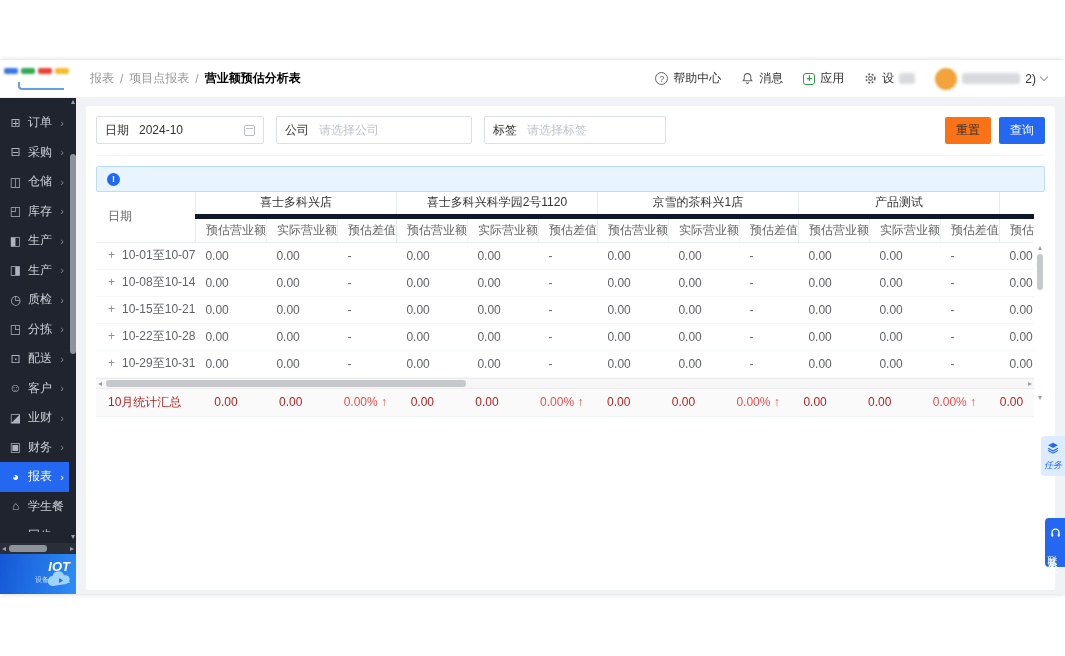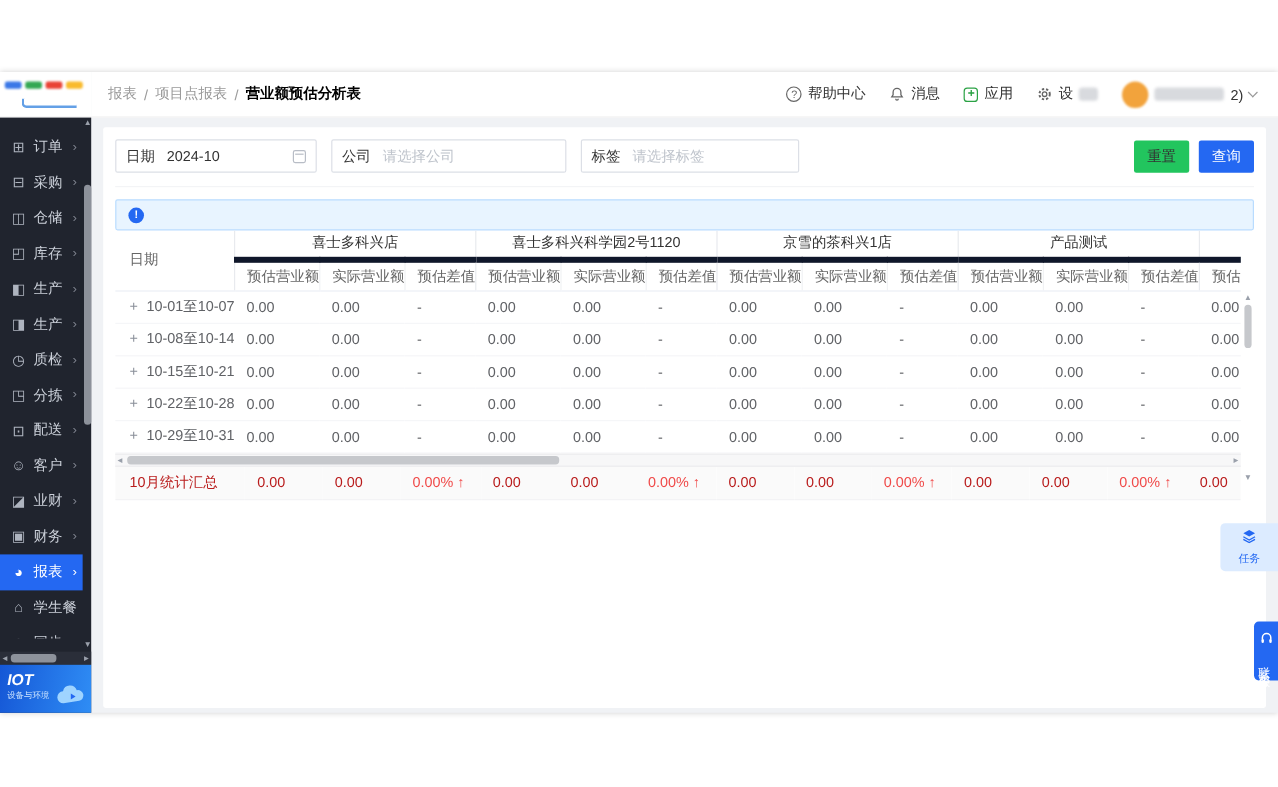--- a/index.html
+++ b/index.html
@@ -32,40 +32,40 @@
   .sb-menu { position:absolute; top:10px; left:0; right:7px; bottom:62px; overflow:hidden; }
   .sb-item { height:29.5px; display:flex; align-items:center; padding-left:9px; gap:6px; color:#cbd0d9; font-size:12px; cursor:pointer; }
   .sb-item .sb-ico { font-size:12px; width:13px; text-align:center; color:#aeb4bf; }
   .sb-item .sb-chev { margin-left:auto; margin-right:5px; color:#7d828d; font-size:11px; }
   .sb-item.active { background:#2468f2; color:#fff; }
   .sb-item.active .sb-ico,.sb-item.active .sb-chev { color:#fff; }
   .sb-scroll-down { position:absolute; bottom:53px; right:1px; color:#9aa0ab; font-size:8px; }
   .sb-htrack { position:absolute; bottom:40px; left:0; right:0; height:11px; background:#2a2e39; display:flex; align-items:center; padding:0 2px; }
   .sb-htrack .arr { color:#9aa0ab; font-size:8px; line-height:11px; }
   .sb-hthumb { height:7px; background:#8d929b; border-radius:3px; flex:0 0 38px; margin:0 3px; }
-  .iot { position:absolute; bottom:0; left:0; right:0; height:40px; background:linear-gradient(100deg,#1557d6,#2f8df5); color:#fff; padding:5px 6px; overflow:hidden; }
+  .iot { position:absolute; bottom:0; left:0; right:0; height:40px; background:linear-gradient(100deg,#1557d6,#2f8df5); color:#fff; padding:5px 6px; overflow:hidden;text-align:right; }
   .iot-title { font-size:13px; font-weight:bold; font-style:italic; }
   .iot-sub { font-size:7px; color:#cfe6ff; margin-top:1px; }
   .iot svg { position:absolute; right:4px; bottom:5px; }
 
   
   .main { position:absolute; top:38px; left:76px; right:0; bottom:0; padding:8px 10px 4px 10px; }
   .card { background:#fff; border-radius:2px; height:100%; padding:10px 10px 0 10px; position:relative; overflow:hidden; }
 
   .filters { display:flex; align-items:center; gap:12px; padding-bottom:11px; border-bottom:1px solid #f3f4f6; }
   .field { border:1px solid #dcdfe6; border-radius:2px; height:28px; display:flex; align-items:center; padding:0 8px; font-size:12px; background:#fff; }
   .field .flabel { color:#333; margin-right:10px; white-space:nowrap; }
   .field .fvalue { color:#333; }
   .field .fplaceholder { color:#bfc4cc; }
   .f-date { width:168px; } .f-company { width:196px; } .f-tag { width:182px; }
   .cal-icon { margin-left:auto; width:11px; height:11px; border:1px solid #b8bdc6; border-radius:2px; position:relative; }
   .cal-icon:before { content:""; position:absolute; top:2px; left:1px; right:1px; border-top:1px solid #b8bdc6; }
   .btns { margin-left:auto; display:flex; gap:8px; }
   .btn { font-size:12px; padding:5px 11px; border-radius:2px; cursor:pointer; border:none; font-family:inherit; }
-  .btn-plain { background:#22c55e; color:#333; }
+  .btn-plain { background:#f97316; color:#333; }
   .btn-primary { background:#2468f2; color:#fff; }
 
   .notice { margin-top:10px; background:#e8f4ff; border:1px solid #b9dcff; border-radius:2px; height:26px; display:flex; align-items:center; gap:7px; padding:0 10px; font-size:12px; color:#333; }
   .ico-info { width:13px; height:13px; min-width:13px; background:#2468f2; color:#fff; border-radius:50%; font-size:9px; font-weight:bold; display:flex; align-items:center; justify-content:center; }
 
   .export-row { display:flex; justify-content:flex-end; margin:10px 0 8px 0; }
 
   .table-zone { position:relative; padding-right:12px; }
   .tbl-wrap { overflow:hidden; width:938px; }
   table { border-collapse:collapse; table-layout:fixed; font-size:12px; }
@@ -83,21 +83,21 @@
   .hscroll .arr { color:#9aa0ab; font-size:8px; padding:0 2px; }
   .h-thumb { height:7px; background:#c6c8cc; border-radius:3px; flex:0 0 360px; margin-left:2px; }
 
   .summary table td { background:#fafafa; height:28px; border-bottom:1px solid #f0f1f3; color:#b91c1c; }
   .summary .red { color:#f04a49; }
   .vscroll { position:absolute; top:52px; right:0; width:10px; height:158px; }
   .vscroll .arr { color:#9aa0ab; font-size:8px; text-align:center; display:block; line-height:8px; }
   .v-thumb { width:6px; margin:2px auto; height:36px; background:#c6c8cc; border-radius:3px; }
 
   
-  .float-tasks { position:absolute; top:338px; right:0; width:48px; background:#dcebff; border-radius:4px 0 0 4px; padding:4px 2px; text-align:center; cursor:pointer; z-index:9; }
+  .float-tasks { position:absolute; top:338px; right:0; width:24px; background:#dcebff; border-radius:4px 0 0 4px; padding:4px 2px; text-align:center; cursor:pointer; z-index:9;font-style:italic; }
   .float-tasks .t-label { font-size:9px; color:#2468f2; display:block; margin-top:1px; }
   .float-contact { position:absolute; top:420px; right:0; width:20px; background:#2468f2; border-radius:4px 0 0 4px; padding:7px 0 8px 0; text-align:center; cursor:pointer; z-index:9; }
   .float-contact .c-label { writing-mode:vertical-rl; color:#fff; font-size:10px; letter-spacing:3px; margin-top:4px; }
 </style>
 </head>
 <body>
 
 <div class="app">
 
   <div class="logo-area">

